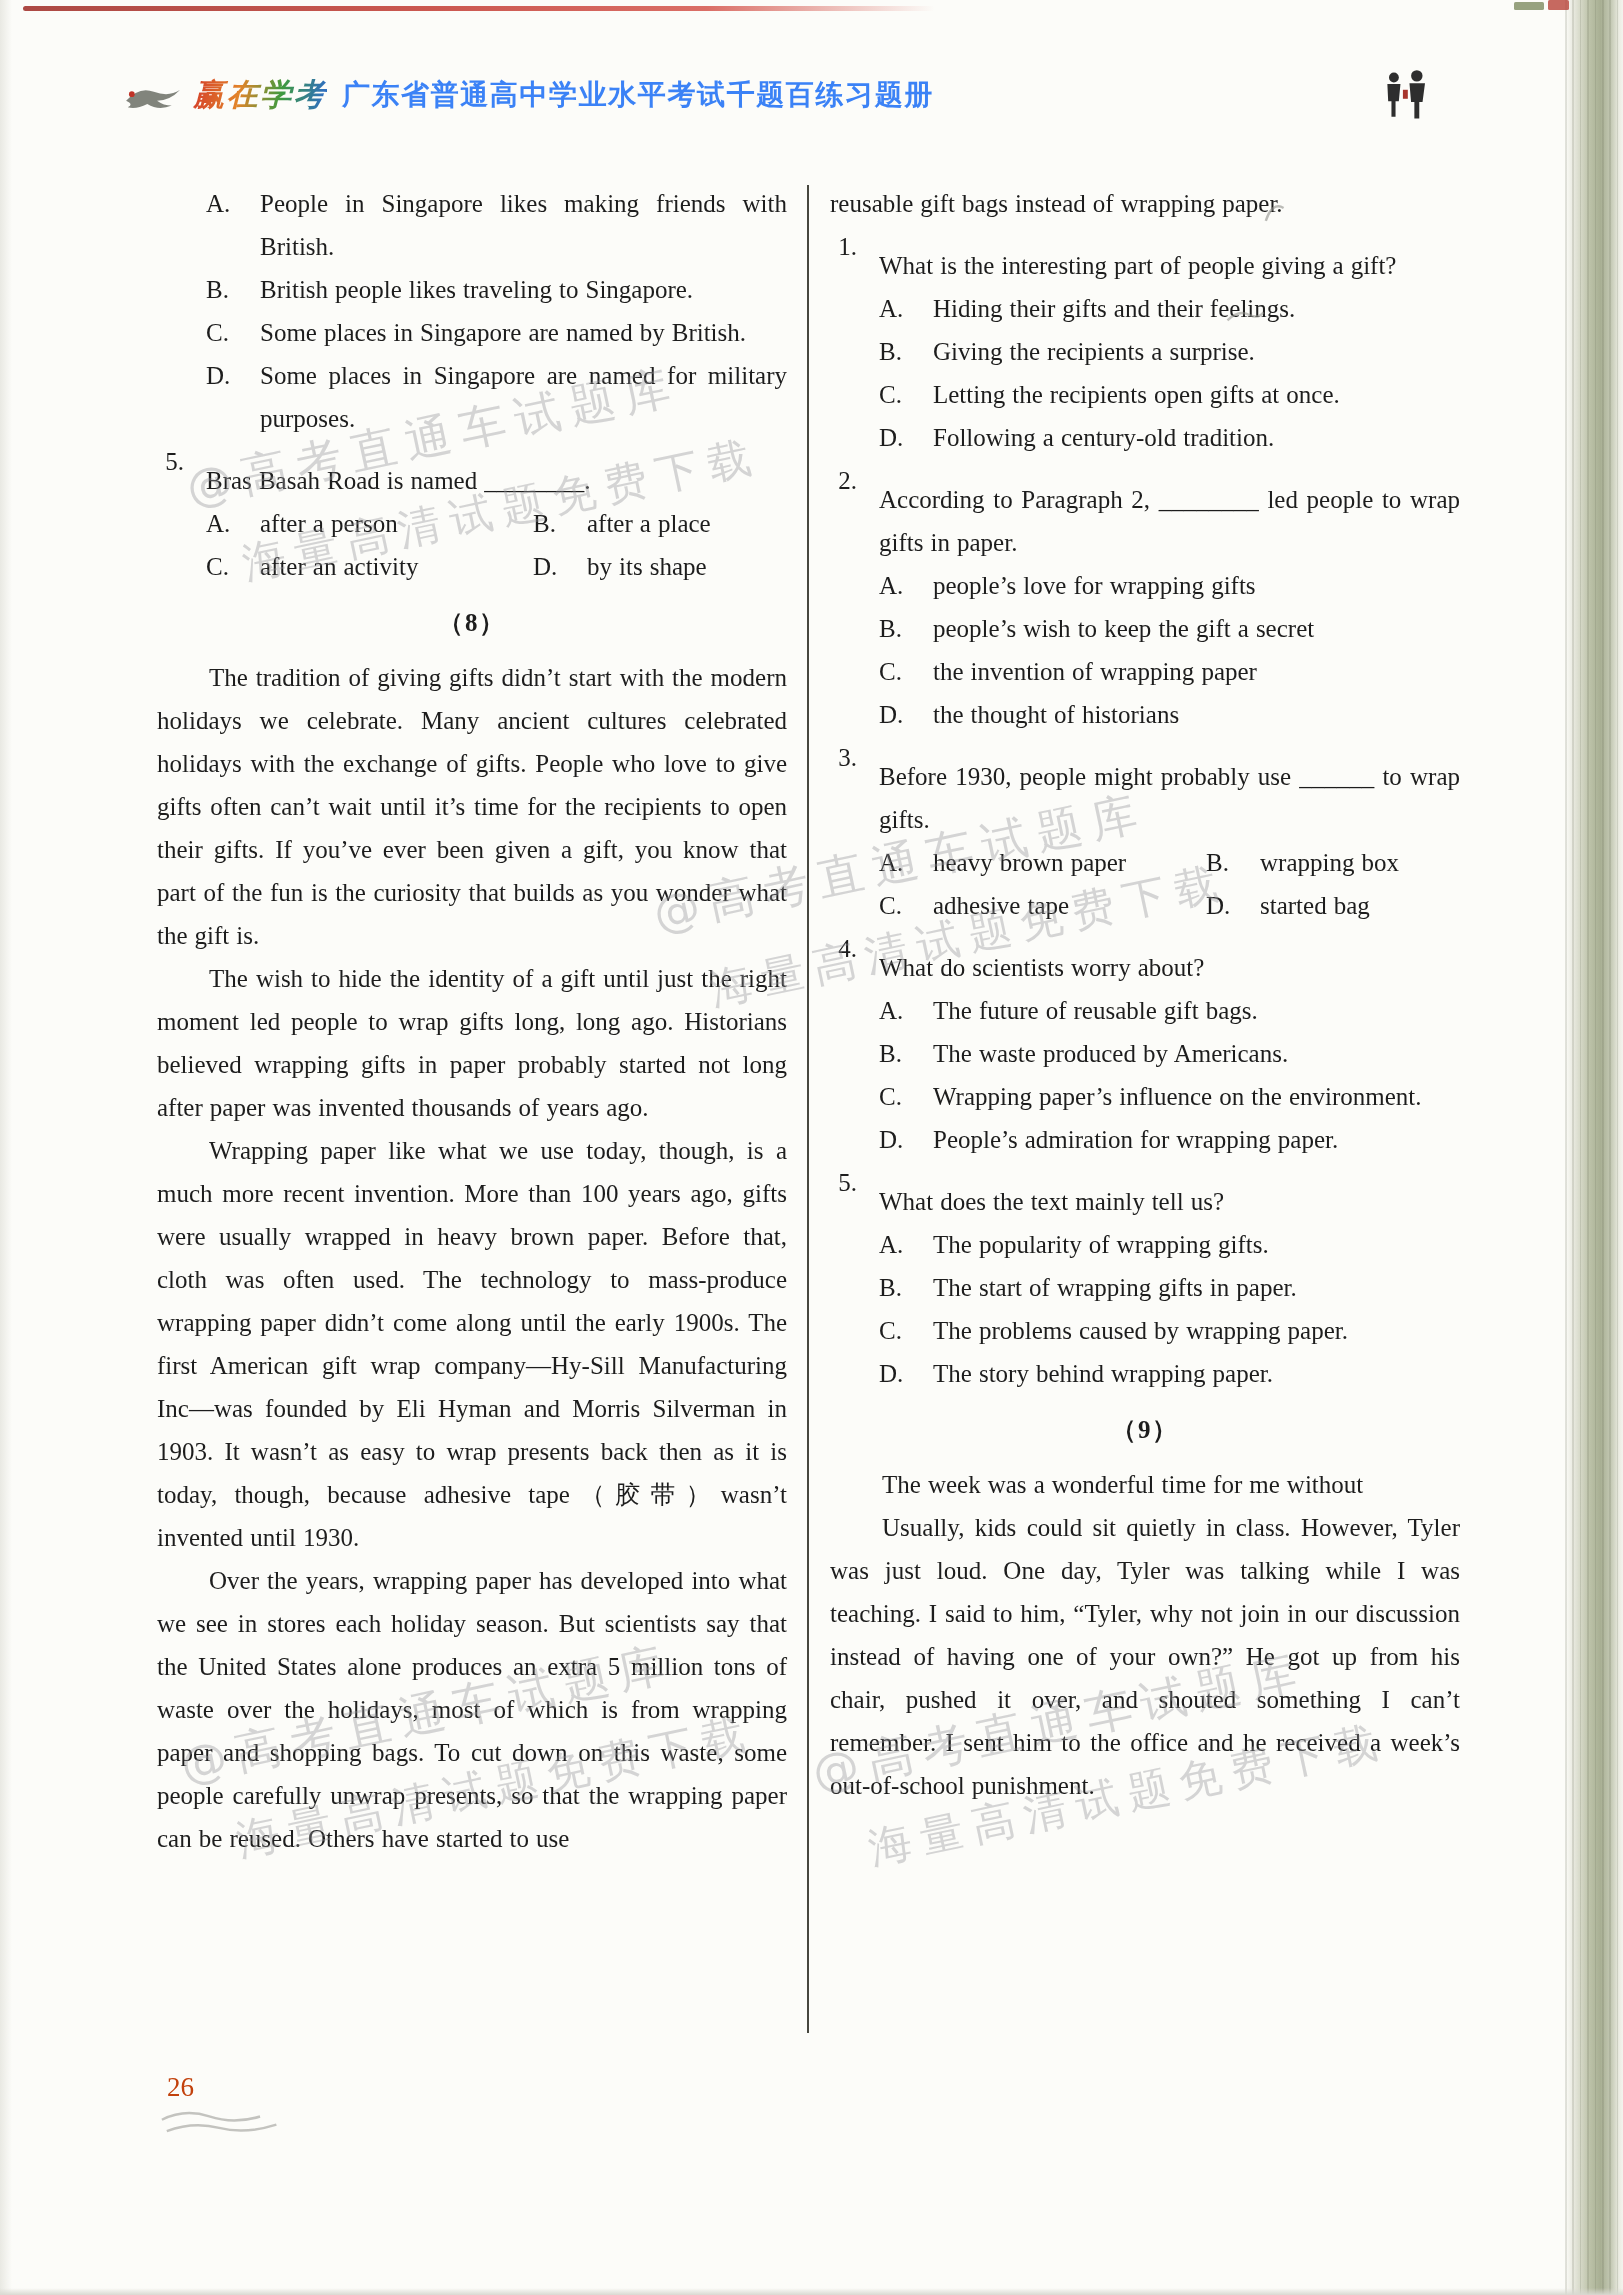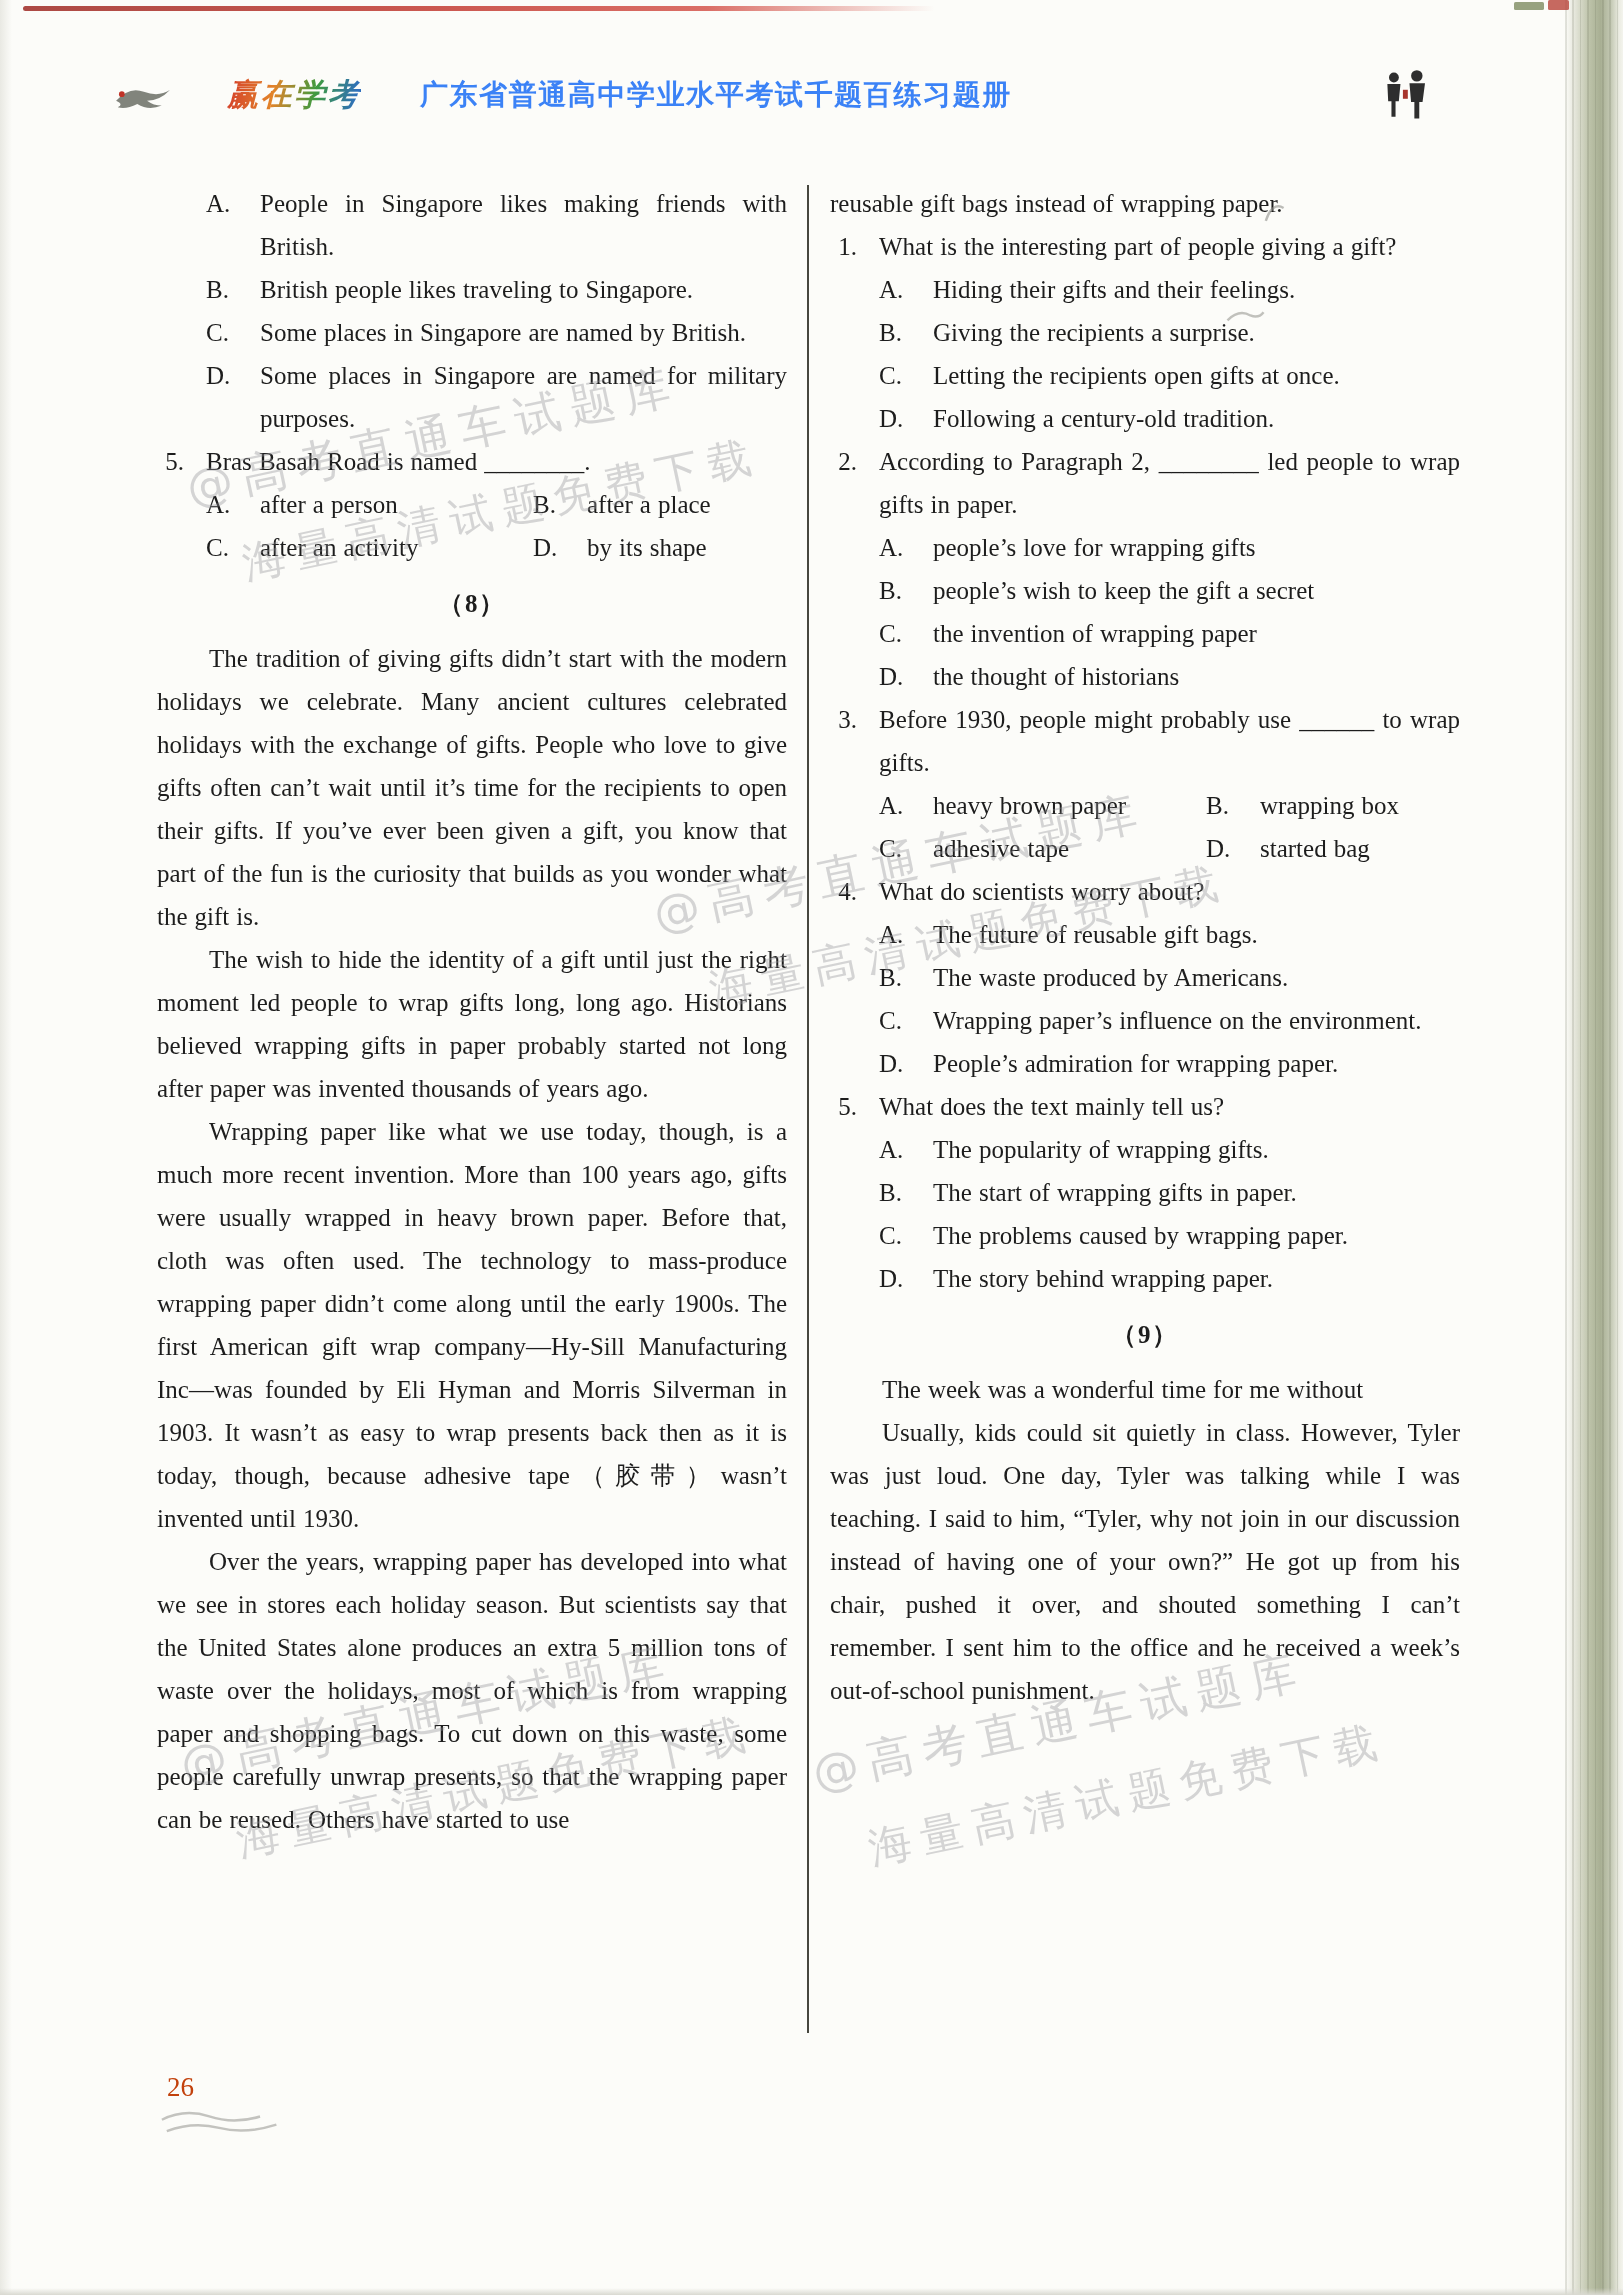--- a/index.html
+++ b/index.html
@@ -27,21 +27,21 @@
   .edge-bottom {
     position:absolute; bottom:0; left:0; right:0; height:7.4px;
     background:linear-gradient(to top,#d9d9d1,rgba(217,217,209,0));
   }
   .edge-left {
     position:absolute; top:0; left:0; width:11.5px; height:100%;
     background:linear-gradient(to right,#e9e9e3,rgba(233,233,227,0));
   }
   .speck { position:absolute; border-radius:1.6px; }
   
-  .header { position:absolute; left:111px; top:72px; height:46px; display:flex; align-items:center;gap:44px; }
+  .header { position:absolute; left:121px; top:72px; height:46px; display:flex; align-items:center; }
   .logo-bird { flex:none; }
   .logo-text {
     font-family:"Liberation Sans","DejaVu Sans",sans-serif;
     font-size:31px; font-weight:bold; font-style:italic; letter-spacing:2.5px;
     background:linear-gradient(100deg,#d43c2a 0%,#e2842a 35%,#3f9a3f 65%,#2f6fbd 95%);
     -webkit-background-clip:text; background-clip:text; color:transparent;
     margin:0 14.7px 0 8.2px; white-space:nowrap;
   }
   .header-title {
     font-family:Liberation Serif, serif;
@@ -59,21 +59,21 @@
   
   .col {
     position:absolute; top:182px; width:630px;
     font-size:25px; line-height:43px; text-align:justify; word-spacing:0.8px;
   }
   .col-left  { left:157px; }
   .col-right { left:830px; }
   .divider { position:absolute; left:807px; top:185px; width:1.6px; height:1848px; background:#47473f; }
   .q { display:flex; }
   .q .num  { flex:none; width:49px; padding-left:8.2px; }
-  .q .stem { flex:1; text-align:justify; }
+  .q .stem { flex:1; text-align:justify;margin-top:19px; }
   .opt { display:flex; margin-left:49px; }
   .opt .lab { flex:none; width:54px; }
   .opt .txt { flex:1; text-align:justify; }
   .optpair { display:flex; margin-left:49px; }
   .optpair .cell  { display:flex; }
   .optpair .cell1 { flex:none; width:327px; }
   .optpair .cell2 { flex:1; }
   .optpair .lab   { flex:none; width:54px; }
   .pheading { text-align:center; font-weight:bold; margin:13px 0 11.5px; letter-spacing:1.6px; }
   .para { text-indent:52px; text-align:justify; }

